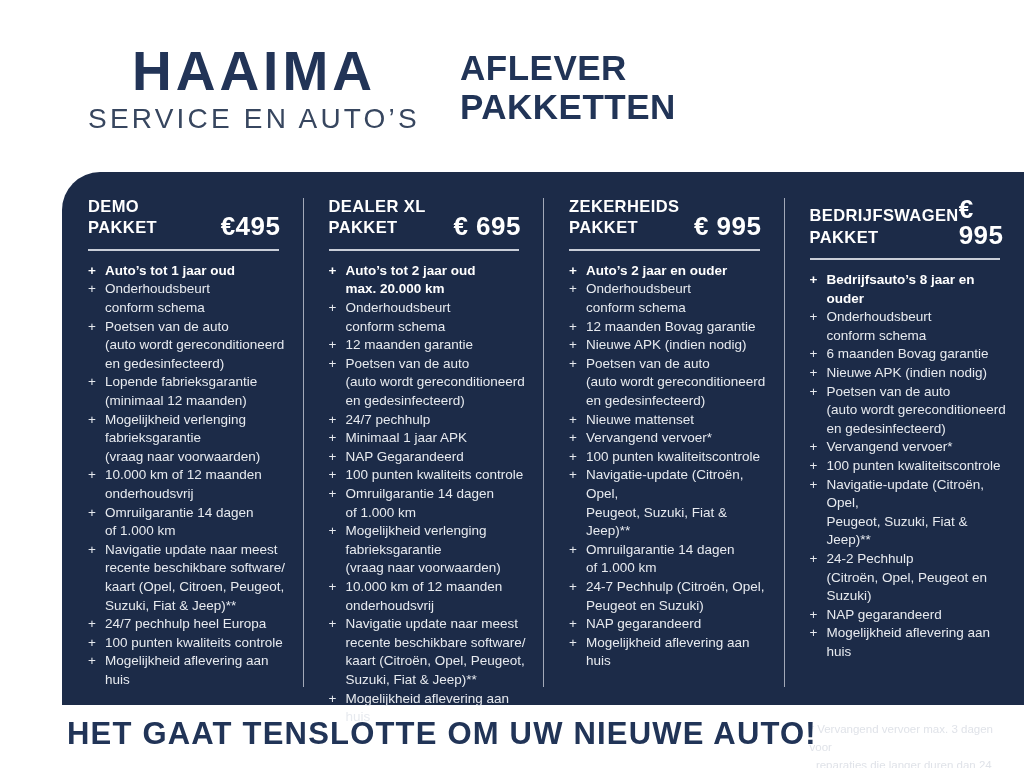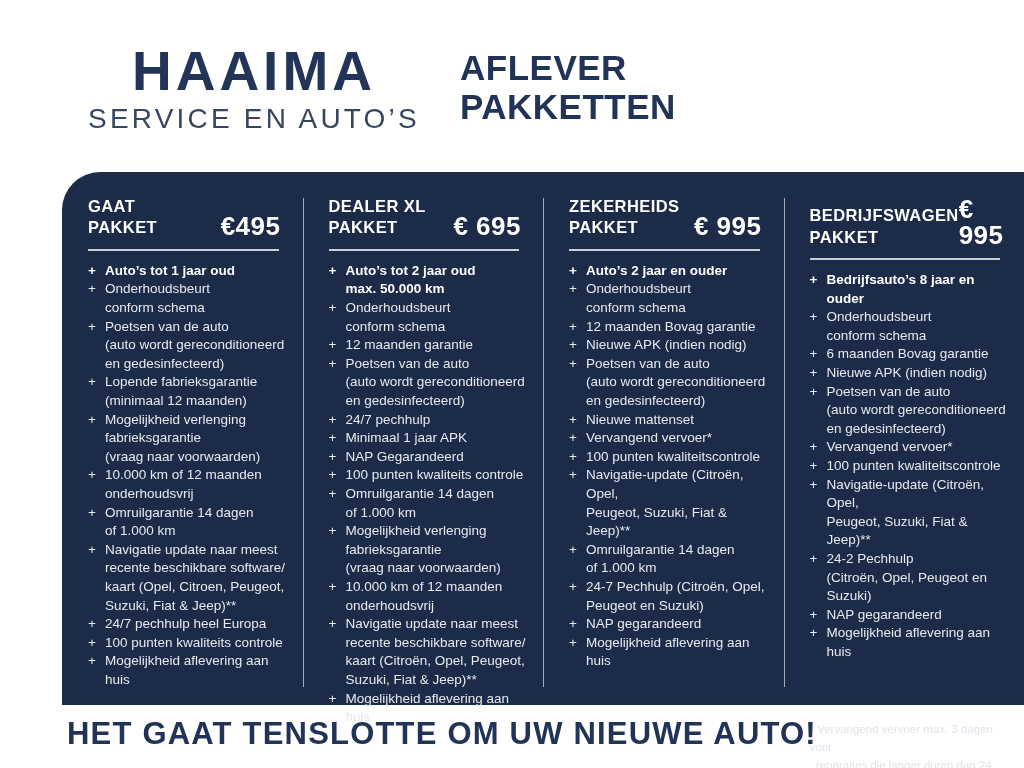--- a/index.html
+++ b/index.html
@@ -45,21 +45,21 @@
 <div class="page-title">
   <div>AFLEVER</div>
   <div>PAKKETTEN</div>
 </div>
 
 <section class="panel">
   <div class="cols">
 
     <div class="col">
       <div class="pkg-header">
-        <div class="pkg-name">GAAT
+        <div class="pkg-name">DEMO
 PAKKET</div>
         <div class="pkg-price">€495</div>
       </div>
       <div class="rule"></div>
       <ul class="items">
           <li class="bold">
             <span class="marker">+</span>
             <span class="txt">Auto’s tot 1 jaar oud</span>
           </li>
           <li>
@@ -120,21 +120,21 @@
       <div class="pkg-header">
         <div class="pkg-name">DEALER XL
 PAKKET</div>
         <div class="pkg-price">€ 695</div>
       </div>
       <div class="rule"></div>
       <ul class="items">
           <li class="bold">
             <span class="marker">+</span>
             <span class="txt">Auto’s tot 2 jaar oud
-max. 50.000 km</span>
+max. 20.000 km</span>
           </li>
           <li>
             <span class="marker">+</span>
             <span class="txt">Onderhoudsbeurt
 conform schema</span>
           </li>
           <li>
             <span class="marker">+</span>
             <span class="txt">12 maanden garantie</span>
           </li>

